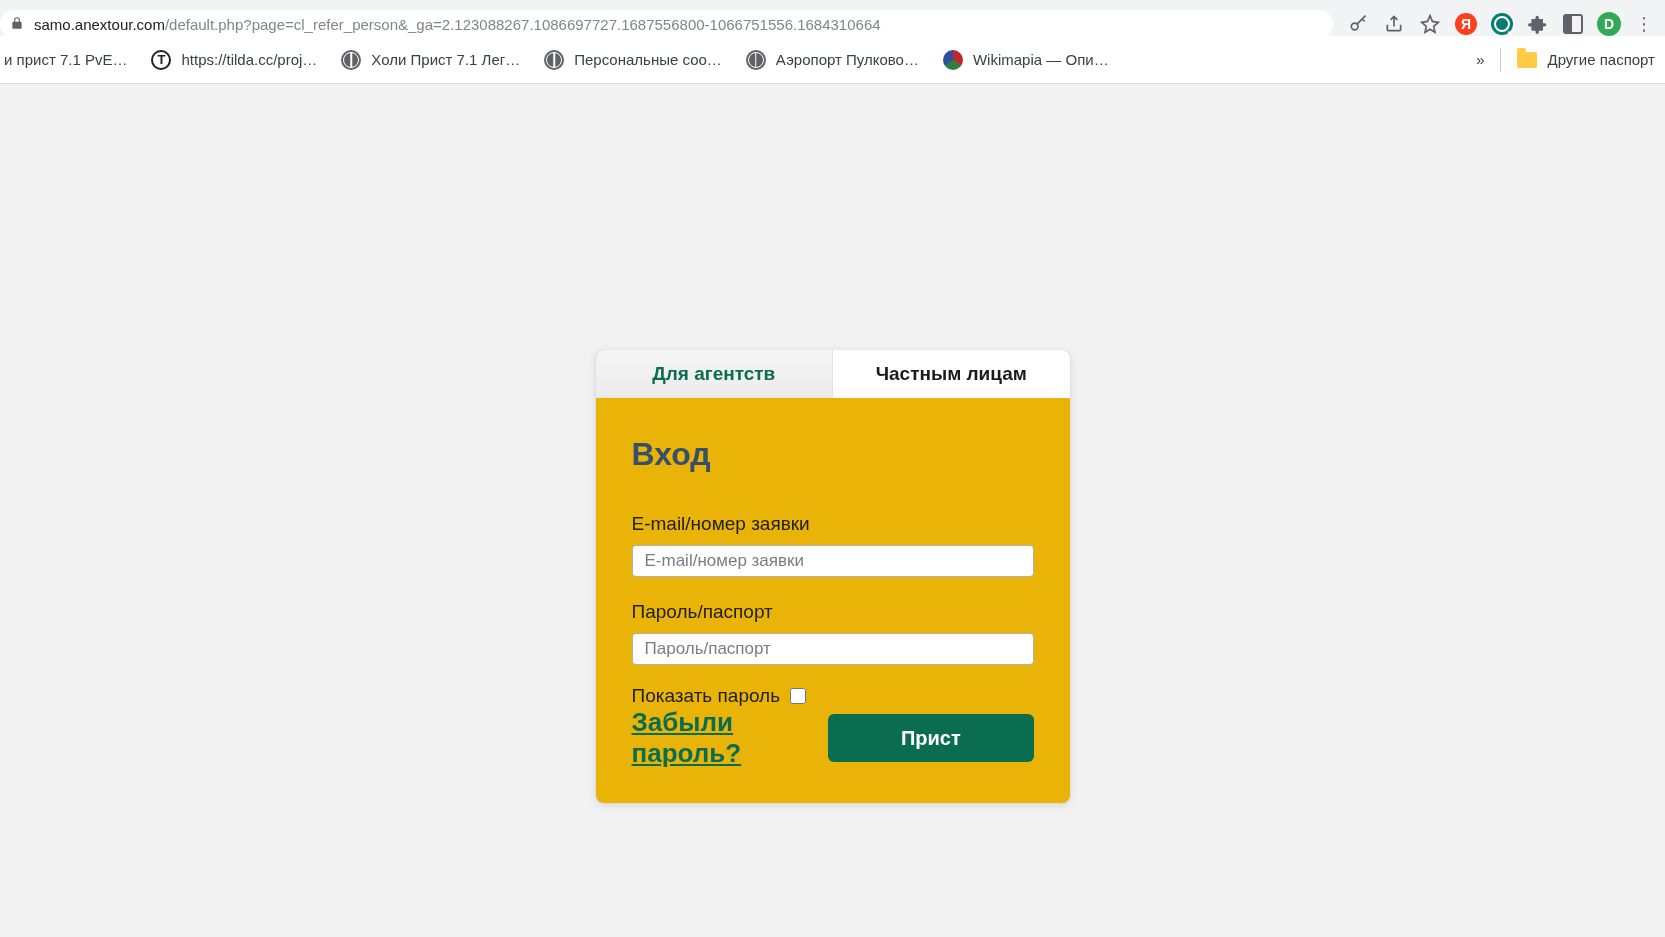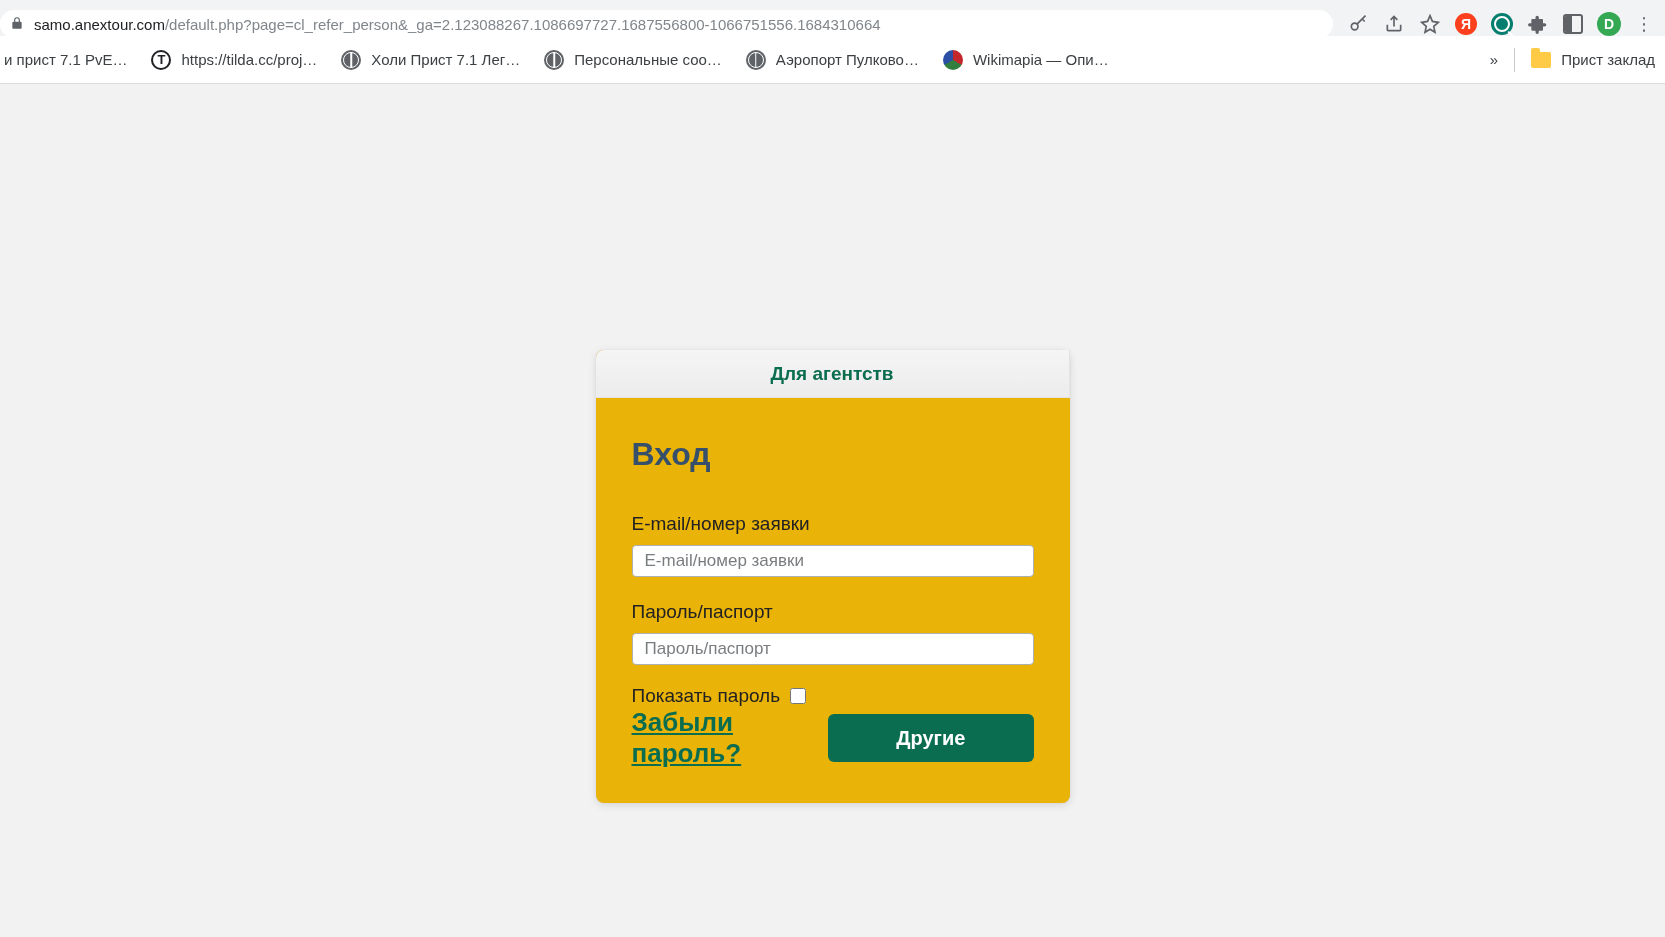--- a/index.html
+++ b/index.html
@@ -208,43 +208,44 @@
   <div class="bookmark-item">
     <span class="bm-ic bm-wikimapia"></span>
     <span>Wikimapia — Опи…</span>
   </div>
 
   <div class="bookmarks-right">
     <span>»</span>
     <span class="divider"></span>
     <div class="bookmark-item">
       <span class="folder-ic"></span>
-      <span>Прист заклад</span>
+      <span>Другие паспорт</span>
     </div>
   </div>
 </div>
 
 <div class="page">
   <div class="login-card">
     <div class="card-tabs">
       <div class="card-tab inactive">Для агентств</div>
+      <div class="card-tab active">Частным лицам</div>
     </div>
     <div class="card-body">
       <div class="card-title">Вход</div>
 
       <div class="field-label">E-mail/номер заявки</div>
       <input class="text-input" type="text" placeholder="E-mail/номер заявки" style="">
 
       <div class="field-label">Пароль/паспорт</div>
       <input class="text-input" type="password" placeholder="Пароль/паспорт" style="">
 
       <label class="show-pass-row">
         <span>Показать пароль</span>
         <input type="checkbox" style="">
       </label>
 
       <div class="card-actions">
         <a class="forgot-link">Забыли пароль?</a>
-        <button class="login-btn">Другие</button>
+        <button class="login-btn">Прист</button>
       </div>
     </div>
   </div>
 </div>
 
 </body></html>

